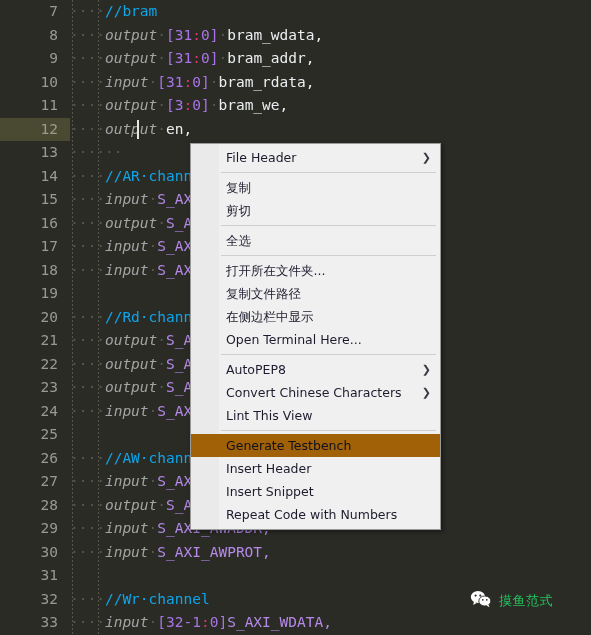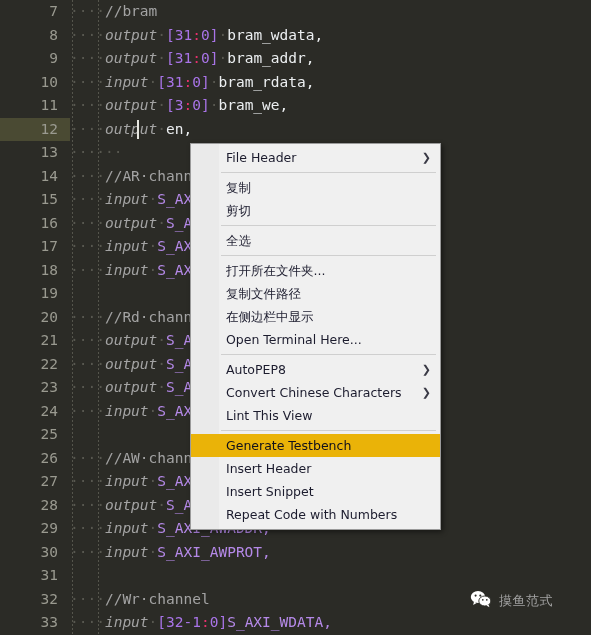--- a/index.html
+++ b/index.html
@@ -42,21 +42,21 @@
     font-family: "DejaVu Sans Mono", monospace;
     font-size: 14.5px;
   }
   .codetext {
     position: absolute;
     left: 70px; top: 0;
     height: 23.5px;
     white-space: pre;
   }
   .tok-kw { color: #a3a3a3; font-style: italic; font-weight: normal; text-align: center; }
-  .tok-cmt { color: #a3a3a3; }
+  .tok-cmt { color: #0ea5e9; }
   .tok-id  { color: #eceff1; }
   .tok-num { color: #a974e8; }
   .tok-pun { color: #a974e8; }
   .tok-colon { color: #e8306c; }
   .tok-sig { color: #b589e8; }
   .tok-ws  { color: #585850; }
 
   
   .guide {
     position: absolute;
@@ -101,21 +101,21 @@
     line-height: 23px;
     padding-left: 35px;
     padding-right: 22px;
     font-size: 12.5px;
     color: #1c1c2e;
     white-space: nowrap;
     z-index: 2;
   }
   .mi.disabled { color: #a0a0a8; }
   .mi.sel {
-    background: #eab308;
+    background: #a16207;
     color: #10101c;
   }
   .mi .arrow {
     position: absolute;
     right: 9px; top: 0;
     font-size: 11px;
     color: #3a3a46;
     line-height: 23px;
   }
   .msep {
@@ -134,21 +134,21 @@
   
   #watermark {
     position: absolute;
     left: 470px; top: 590px;
     display: flex;
     align-items: center;
     gap: 7px;
     z-index: 30;
   }
   #watermark .wm-text {
-    color: #a3a3a3;
+    color: #22c55e;
     font-size: 13px;
     font-family: "DejaVu Sans", sans-serif;
     letter-spacing: 0.5px;
   }
   .wechat-icon { display:block; }
 </style>
 </head>
 <body>
 
 <div id="root">

